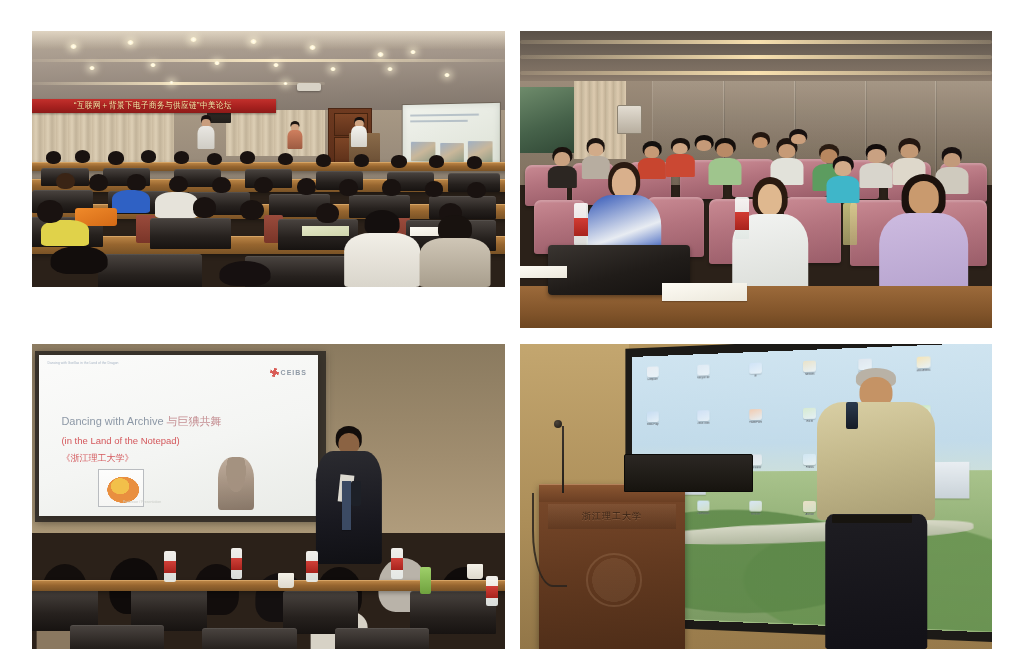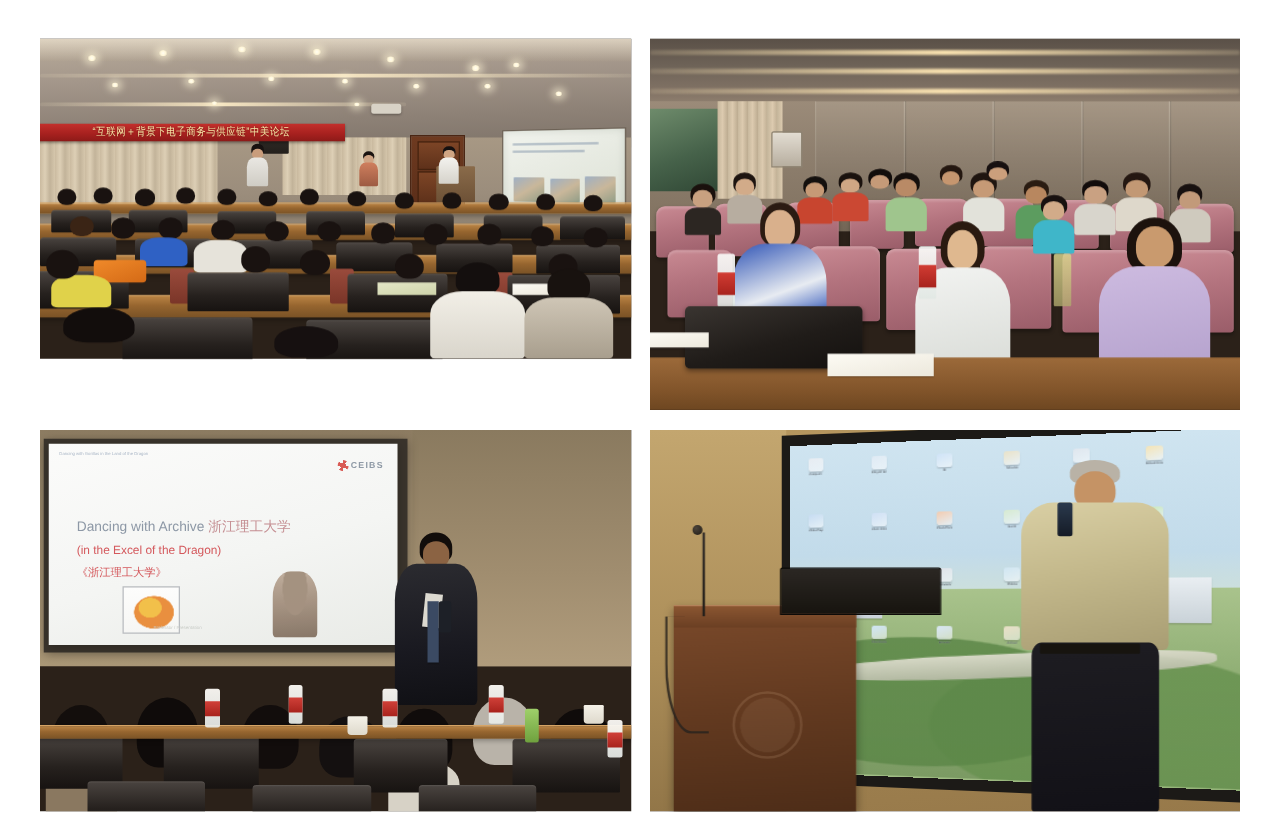--- a/index.html
+++ b/index.html
@@ -756,23 +756,23 @@
         <div class="slide-topnote">Dancing with Gorillas
 in the Land of the Dragon</div>
 
         <div class="slide-logo">
           <span class="mark"></span>
           <span class="txt">CEIBS</span>
         </div>
 
         <div class="slide-title">
           <span>Dancing with Archive</span>
-          <span class="cn">浙江理工大学</span>
+          <span class="cn">与巨猠共舞</span>
         </div>
-        <div class="slide-sub">(in the Excel of the Dragon)</div>
+        <div class="slide-sub">(in the Land of the Notepad)</div>
         <div class="slide-sub2">《浙江理工大学》</div>
 
         <div class="slide-map"></div>
         <div class="slide-gorilla"></div>
         <div class="slide-caption">Professor / Presentation</div>
       </div>
 
       <div class="person" style="left:60%;top:27%;width:14%;height:45%;">
         <div class="p-hair" style="top:0;width:40%;height:17%;background:#120d0b;"></div>
         <div class="p-head" style="top:5%;width:32%;height:15%;background:#8b6343;"></div>
@@ -957,20 +957,23 @@
         <div class="p-hair" style="top:0;width:34%;height:7%;background:#b9b2a6;"></div>
         <div class="p-head" style="top:3%;width:28%;height:11%;background:#c59365;"></div>
         <div class="p-body br-speaker-shirt" style="top:12%;width:100%;height:42%;border-radius:22% 22% 4% 4%;"></div>
         <div class="p-body br-speaker-pants" style="top:52%;width:86%;height:48%;border-radius:8% 8% 2% 2%;"></div>
       </div>
       <div class="body-blob" style="left:66%;top:56%;width:17%;height:2.6%;background:#17140f;border-radius:1px;"></div>
       <div class="body-blob" style="left:69%;top:19%;width:2.6%;height:9%;background:linear-gradient(180deg,#2b3a4e,#151b26);border-radius:2px;"></div>
 
       <div class="br-podium">
         <div class="br-podium-top"></div>
+        <div class="br-podium-plaque">
+          <span>浙江理工大学</span>
+        </div>
         <div class="br-podium-seal"></div>
       </div>
       <div class="br-laptop"></div>
       <div class="br-mic"></div>
       <div class="br-mic-head"></div>
       <div class="br-cable"></div>
     </div>
   </div>
 
 </div>

